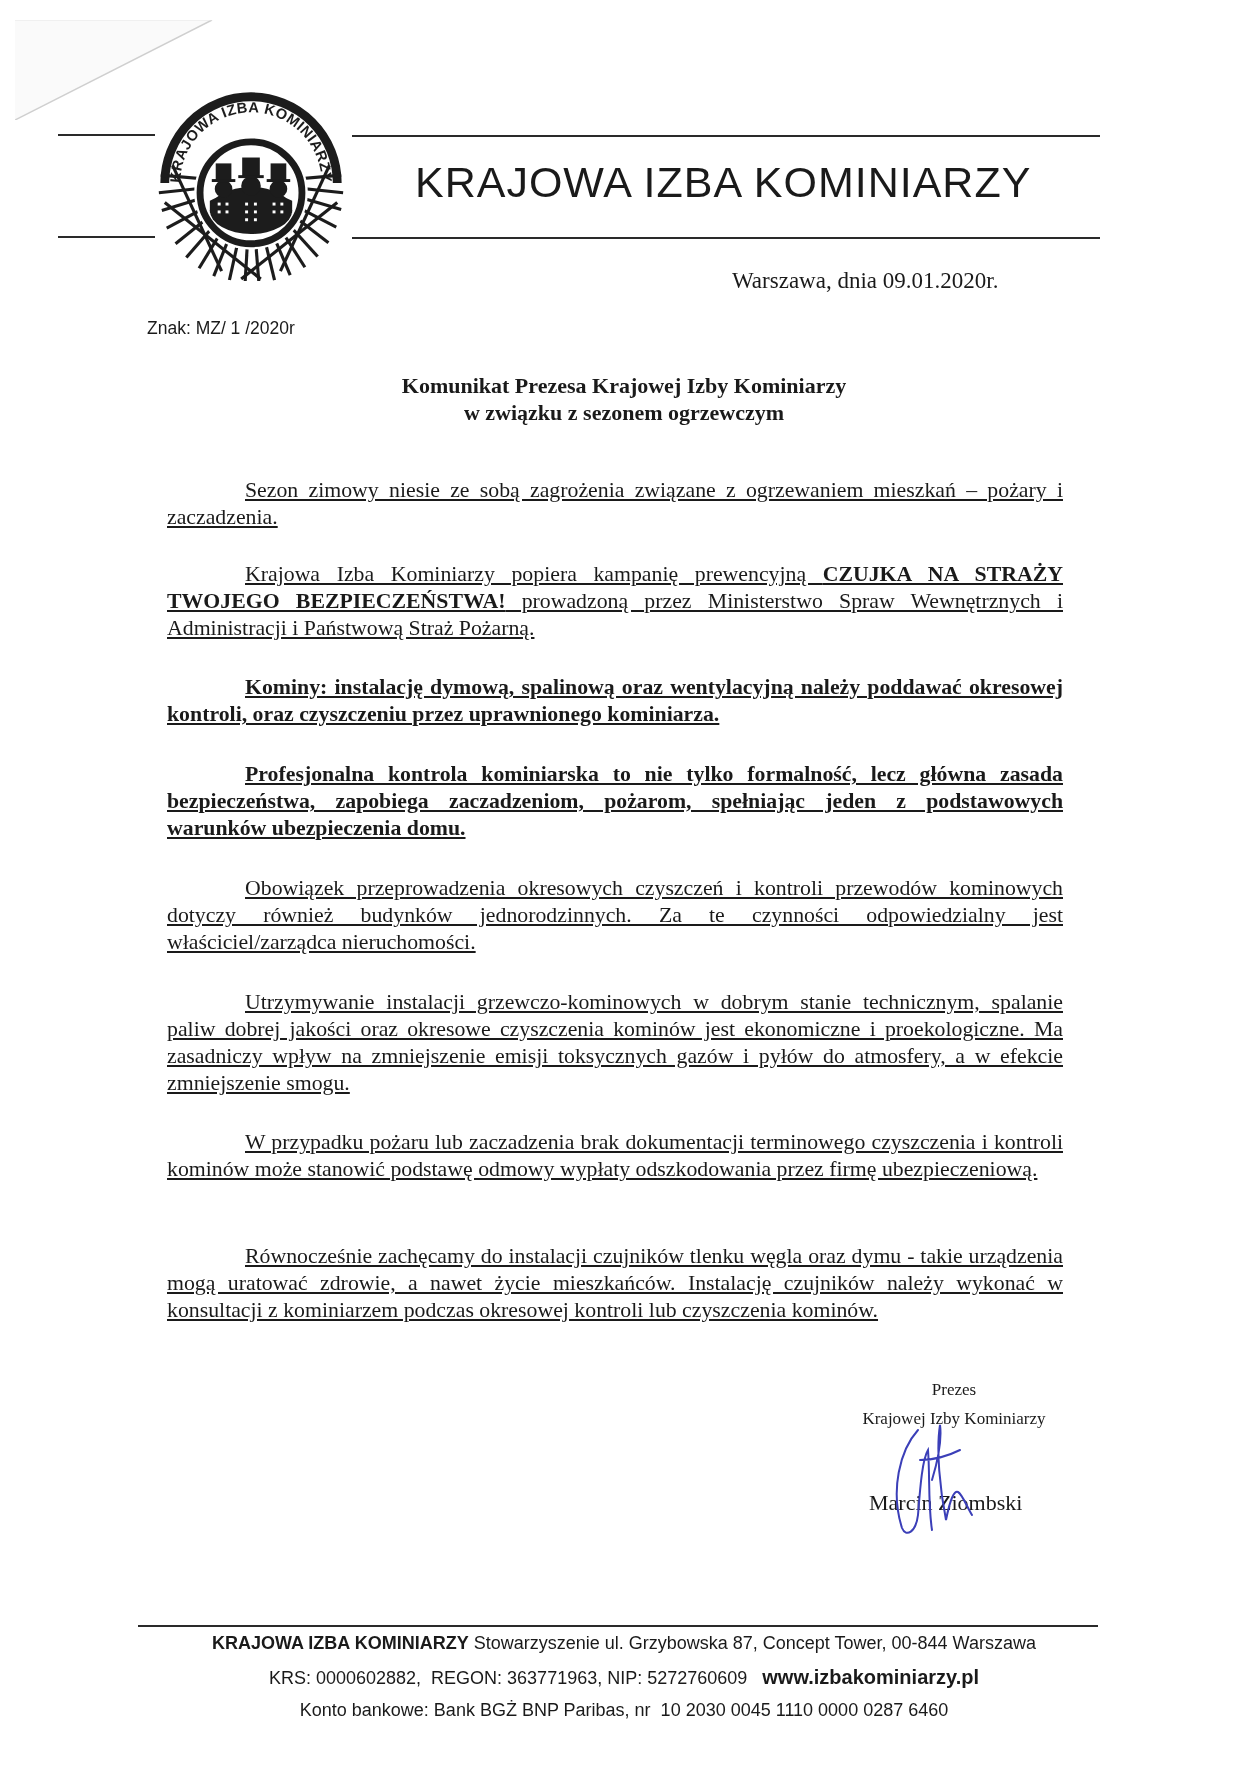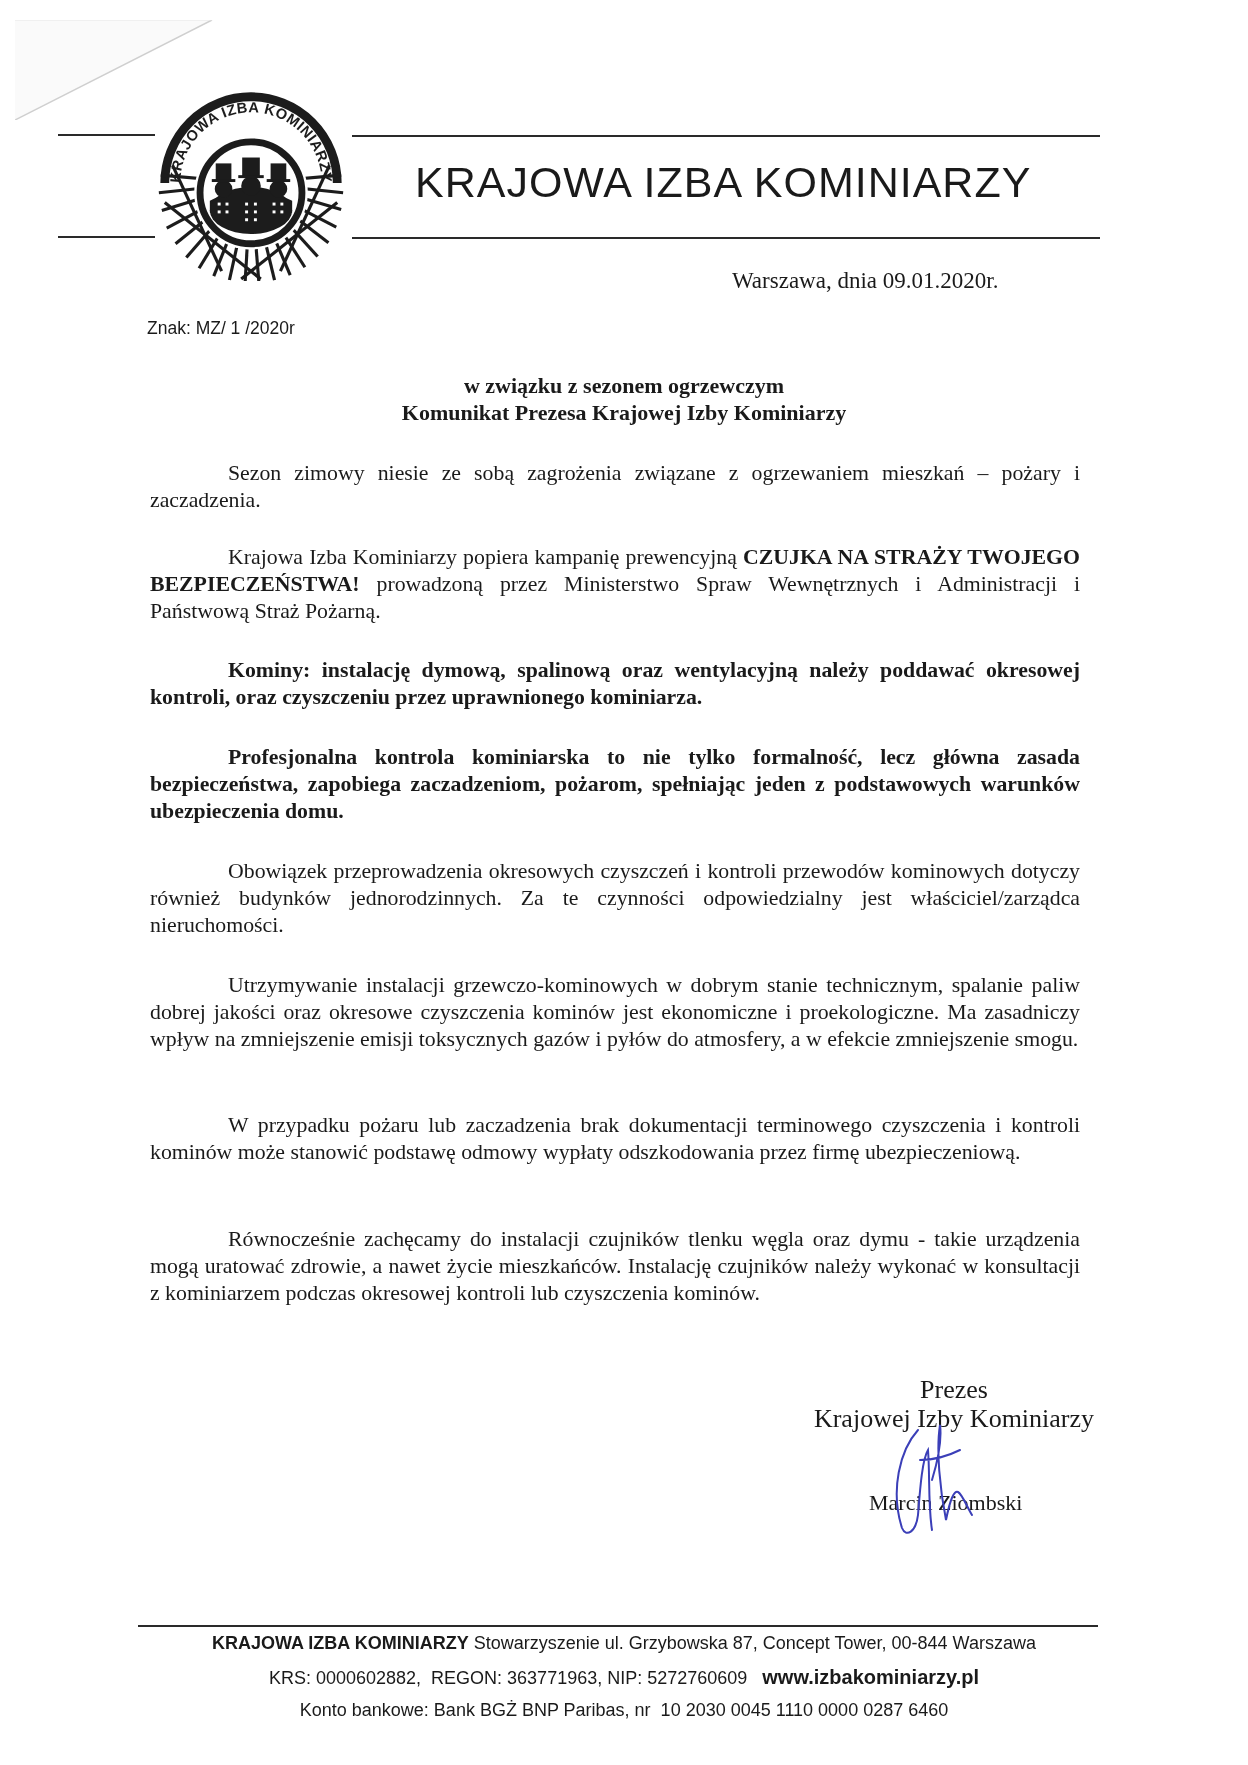--- a/index.html
+++ b/index.html
@@ -15,33 +15,33 @@
 
   .org-title { position: absolute; left: 415px; top: 158px; font-size: 43px; letter-spacing: 1px; color: #1a1a1a; font-weight: normal; }
 
   .place-date { position: absolute; left: 732px; top: 268px; font-size: 23px; }
 
   .ref { position: absolute; left: 147px; top: 318px; font-size: 17.5px; }
 
   .heading { position: absolute; left: 0; width: 1248px; top: 372px; text-align: center; font-weight: bold; font-size: 22px; line-height: 27px; }
 
   .body-text { position: absolute; left: 150px; width: 930px; font-size: 21.8px; line-height: 27px; text-align: justify; }
-  .body-text p { margin: 0; text-indent: 78px; text-align: justify; }
+  .body-text p { margin: 17px; text-indent: 78px; text-align: justify; text-decoration: underline; }
   .bold { font-weight: bold; }
 
   .p1 { top: 460px; }
   .p2 { top: 544px; }
   .p3 { top: 657px; }
   .p4 { top: 744px; }
   .p5 { top: 858px; }
   .p6 { top: 972px; }
   .p7 { top: 1112px; }
   .p8 { top: 1226px; }
 
-  .sign-block { position: absolute; left: 780px; top: 1375px; width: 320px; font-size: 26px; line-height: 29px; text-align: center; }
+  .sign-block { position: absolute; left: 780px; top: 1375px; width: 320px; font-size: 17px; line-height: 29px; text-align: center; }
   .sign-title { display:block; margin-left: 28px; }
   .sign-name { position: absolute; left: 852px; top: 1490px; font-size: 22px; margin-left: 17px; }
   .signature { position: absolute; left: 880px; top: 1420px; width: 120px; height: 120px; }
 
   .footer-line { position: absolute; left: 138px; top: 1625px; width: 960px; height: 2px; background: #2a2a2a; }
   .footer { position: absolute; left: 0; width: 1248px; text-align: center; font-size: 18px; }
   .f1 { top: 1633px; }
   .f2 { top: 1666px; }
   .f3 { top: 1700px; }
   .footer b { font-weight: bold; }
@@ -141,22 +141,22 @@
     <textPath href="#ringpath" startOffset="50%" text-anchor="middle">KRAJOWA IZBA KOMINIARZY</textPath>
   </text>
 </svg>
 
 <div class="org-title sans">KRAJOWA IZBA KOMINIARZY</div>
 
 <div class="place-date serif">Warszawa, dnia 09.01.2020r.</div>
 <div class="ref sans">Znak: MZ/ 1 /2020r</div>
 
 <div class="heading serif">
+  <div>Komunikat Prezesa Krajowej Izby Kominiarzy</div>
   <div>w związku z sezonem ogrzewczym</div>
-  <div>Komunikat Prezesa Krajowej Izby Kominiarzy</div>
 </div>
 
 <div class="body-text serif p1">
   <p>Sezon zimowy niesie ze sobą zagrożenia związane z ogrzewaniem mieszkań – pożary i zaczadzenia.</p>
 </div>
 
 <div class="body-text serif p2">
   <p><span>Krajowa Izba Kominiarzy popiera kampanię prewencyjną </span><span class="bold">CZUJKA NA STRAŻY TWOJEGO BEZPIECZEŃSTWA!</span><span> prowadzoną przez Ministerstwo Spraw Wewnętrznych i Administracji i Państwową Straż Pożarną.</span></p>
 </div>
 

